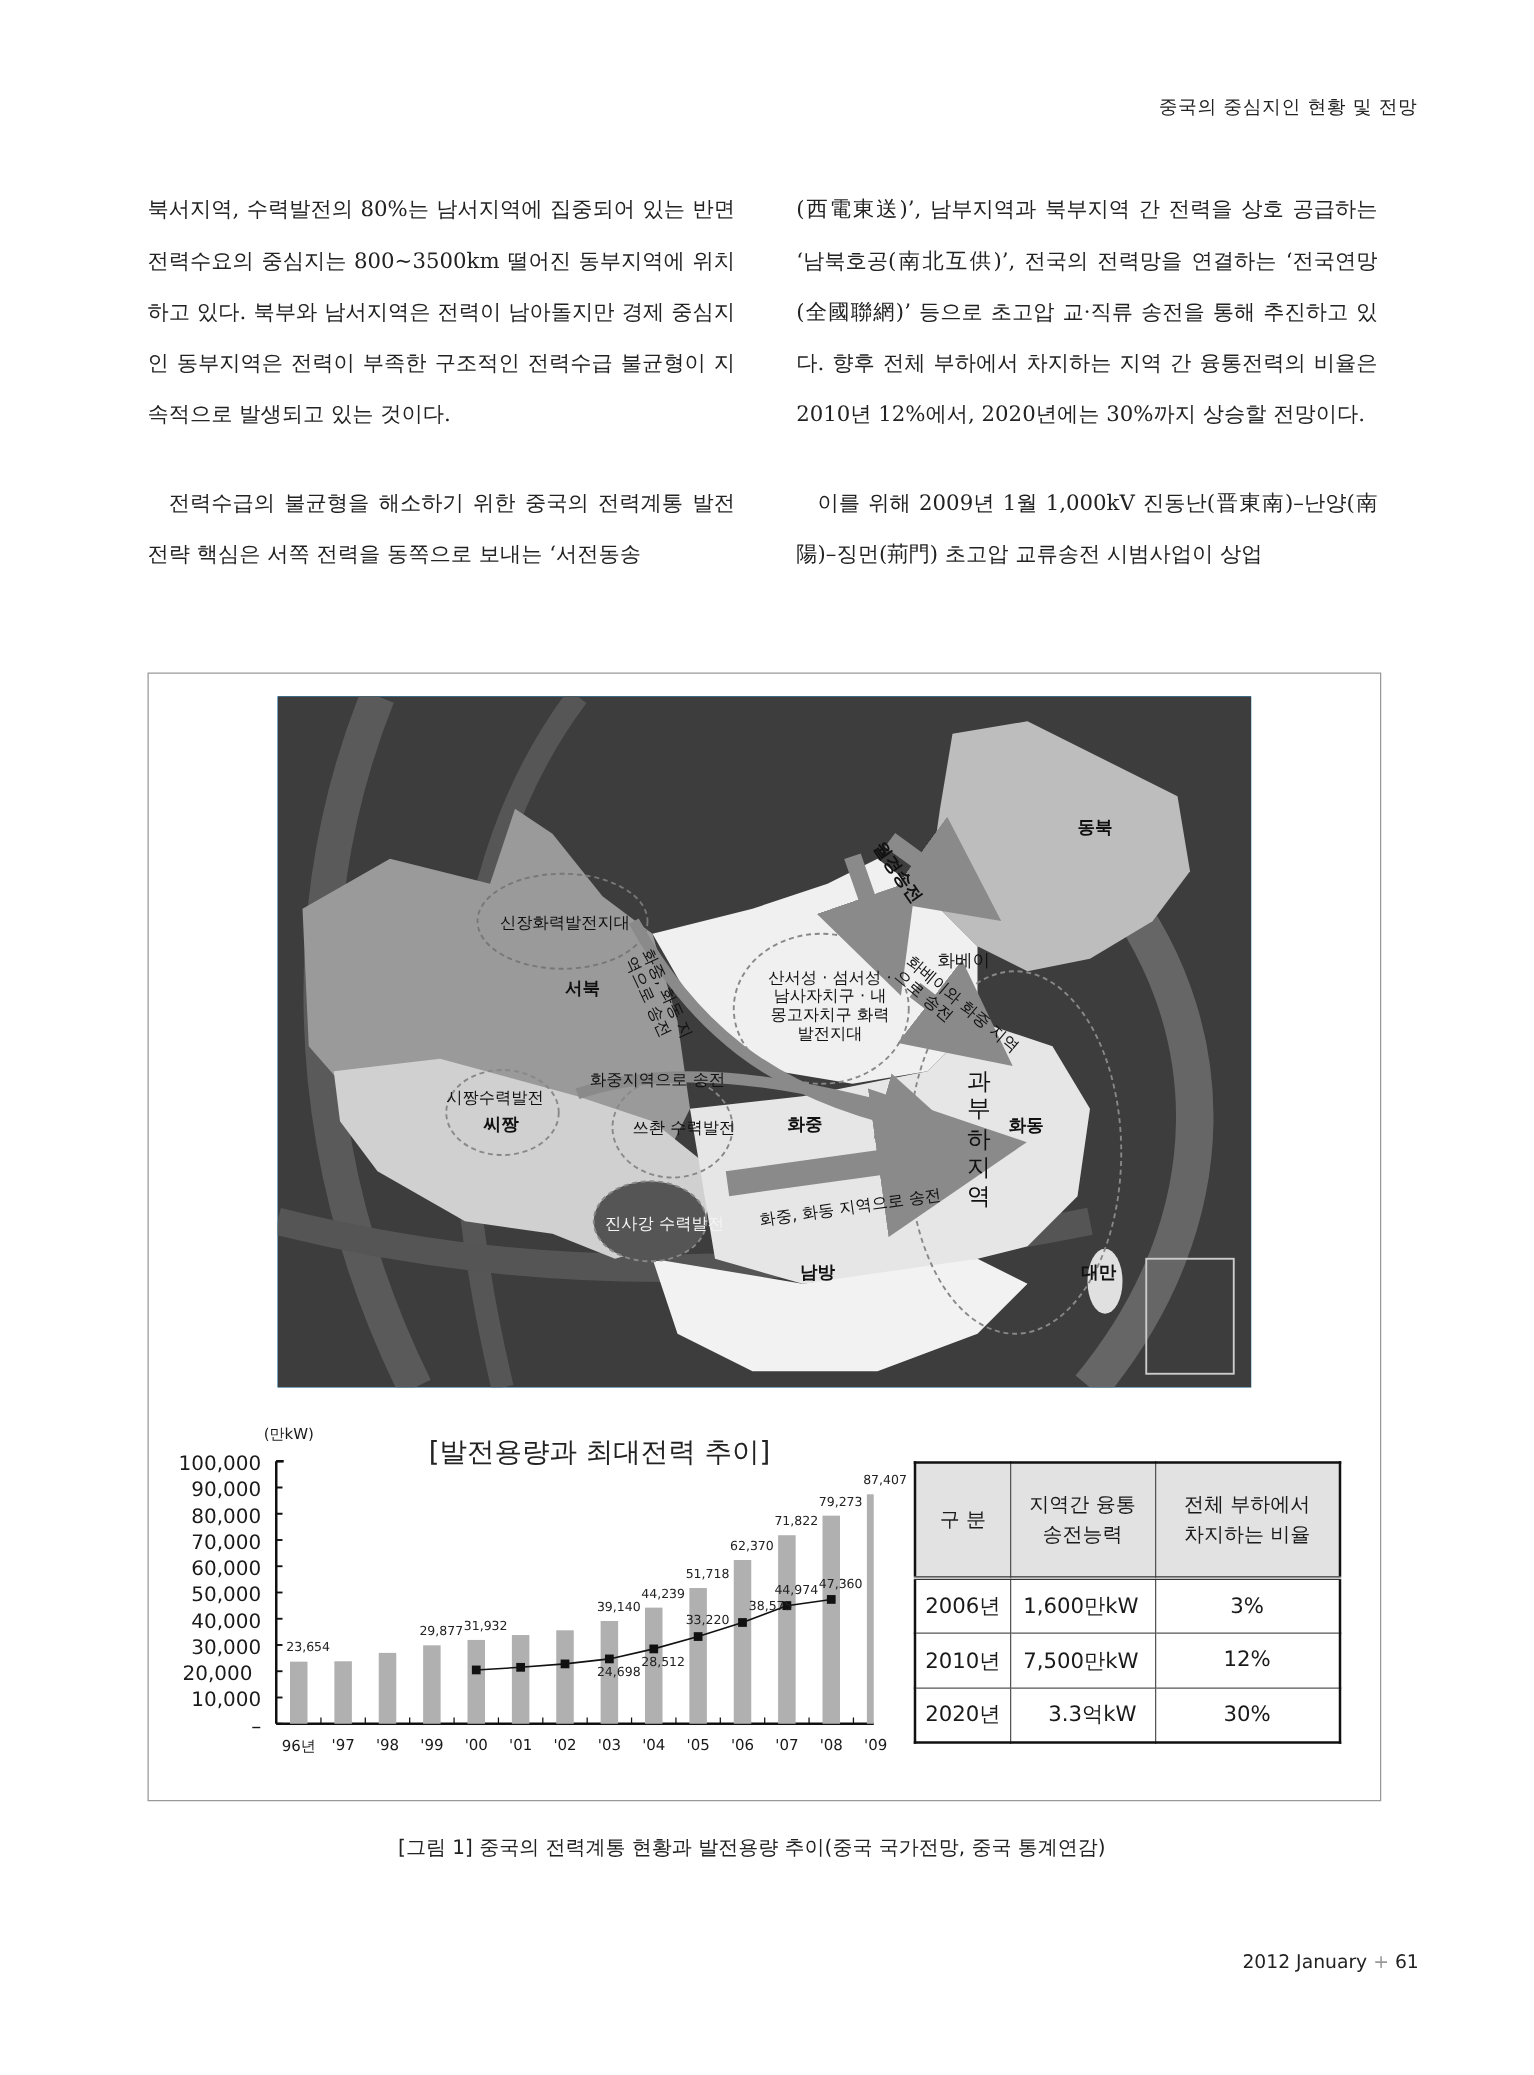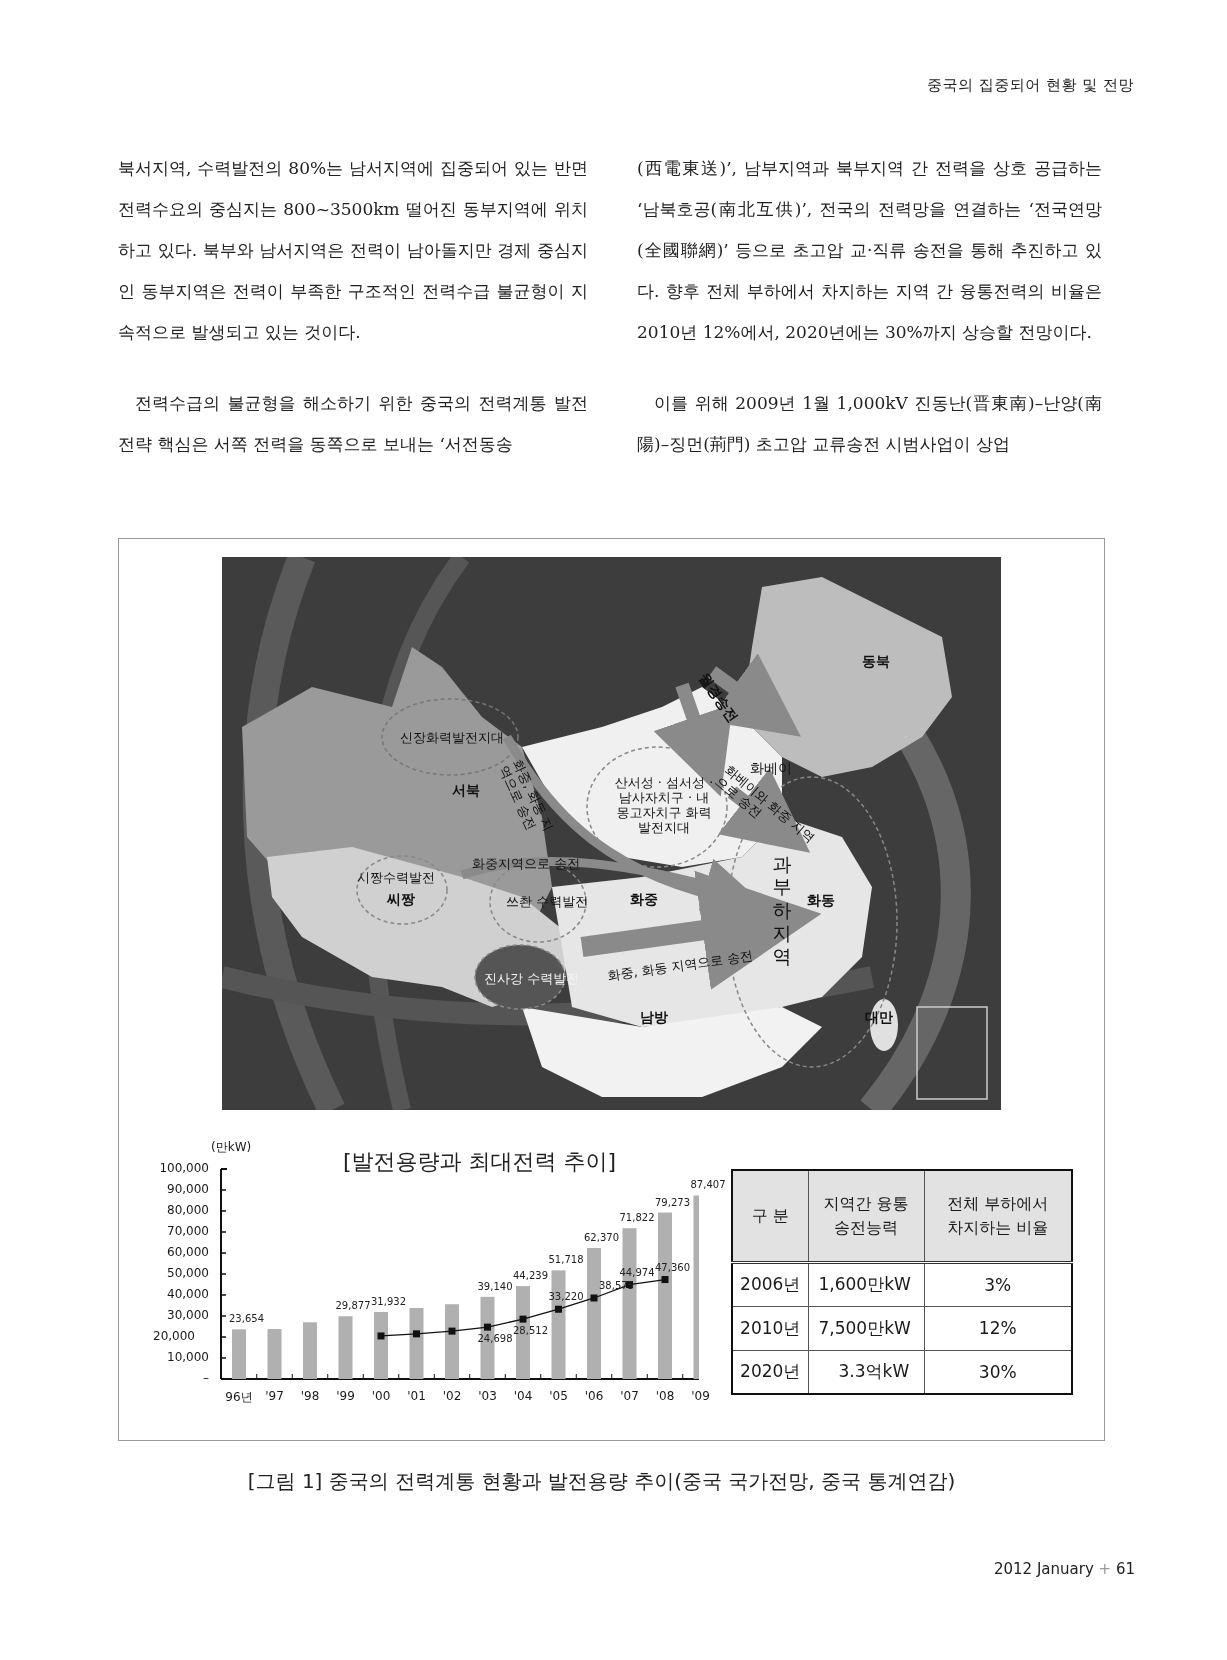--- a/index.html
+++ b/index.html
@@ -14,38 +14,38 @@
   .figure-box { position: absolute; left: 118px; top: 538px; width: 987px; height: 903px; border: 1px solid #999; }
   .map { position: absolute; left: 103px; top: 18px; width: 779px; height: 553px; background: #0369a1; overflow: hidden; }
   .map svg { position: absolute; left: 0; top: 0; }
   .map-label { position: absolute; font-size: 13px; color: #111; white-space: nowrap; }
   .map-label.bold { font-weight: bold; font-size: 14px; }
   .map-label.white { color: #f4f4f4; }
   .map-label.vert { writing-mode: vertical-rl; font-size: 19px; letter-spacing: 4px; }
   .chart { position: absolute; left: 20px; top: 590px; width: 560px; height: 300px; }
   .chart .unit { position: absolute; left: 72px; top: 10px; font-size: 12px; }
   .chart .title { position: absolute; left: 204px; top: 18px; font-size: 22px; color: #222; }
-  .chart .ytick { position: absolute; width: 70px; text-align: right; font-size: 12px; left: 0; }
+  .chart .ytick { position: absolute; width: 70px; text-align: right; font-size: 16px; left: 0; }
   .chart .xtick { position: absolute; font-size: 12px; text-align: center; width: 36px; }
   .chart .dlabel { position: absolute; font-size: 10px; text-align: right; width: 50px; color: #222; }
   .table-wrap { position: absolute; left: 612px; top: 630px; width: 374px; }
   table.data { border-collapse: collapse; width: 342px; border: 2px solid #111; font-size: 17px; }
   table.data th { background: #e2e2e2; font-weight: normal; height: 92px; border: 1px solid #555; font-size: 16px; line-height: 24px; }
   table.data thead tr { border-bottom: 3px double #333; }
   table.data td { height: 44px; border: 1px solid #555; padding: 0 10px; }
   table.data td.c0 { text-align: center; padding: 0 4px; }
   table.data td.c2 { text-align: center; }
-  .caption { position: absolute; left: 0; width: 1203px; top: 1468px; text-align: center; font-size: 20px; color: #222; }
+  .caption { position: absolute; left: 0; width: 1203px; top: 1468px; text-align: center; font-size: 16px; color: #222; }
   .footer { position: absolute; right: 92px; top: 1560px; font-size: 15px; color: #222; }
   .footer .plus { color: #999; }
 </style>
 </head>
 <body>
 
-<div class="running-head">중국의 집중되어 현황 및 전망</div>
+<div class="running-head">중국의 중심지인 현황 및 전망</div>
 
 <div class="col" id="col-left">
   <p>북서지역, 수력발전의 80%는 남서지역에 집중되어 있는 반면 전력수요의 중심지는 800~3500km 떨어진 동부지역에 위치하고 있다. 북부와 남서지역은 전력이 남아돌지만 경제 중심지인 동부지역은 전력이 부족한 구조적인 전력수급 불균형이 지속적으로 발생되고 있는 것이다.</p>
   <div class="para-gap"></div>
   <p style="text-indent:17px">전력수급의 불균형을 해소하기 위한 중국의 전력계통 발전전략 핵심은 서쪽 전력을 동쪽으로 보내는 ‘서전동송</p>
 </div>
 
 <div class="col" id="col-right">
   <p>(西電東送)’, 남부지역과 북부지역 간 전력을 상호 공급하는 ‘남북호공(南北互供)’, 전국의 전력망을 연결하는 ‘전국연망(全國聯網)’ 등으로 초고압 교·직류 송전을 통해 추진하고 있다. 향후 전체 부하에서 차지하는 지역 간 융통전력의 비율은 2010년 12%에서, 2020년에는 30%까지 상승할 전망이다.</p>
   <div class="para-gap"></div>

